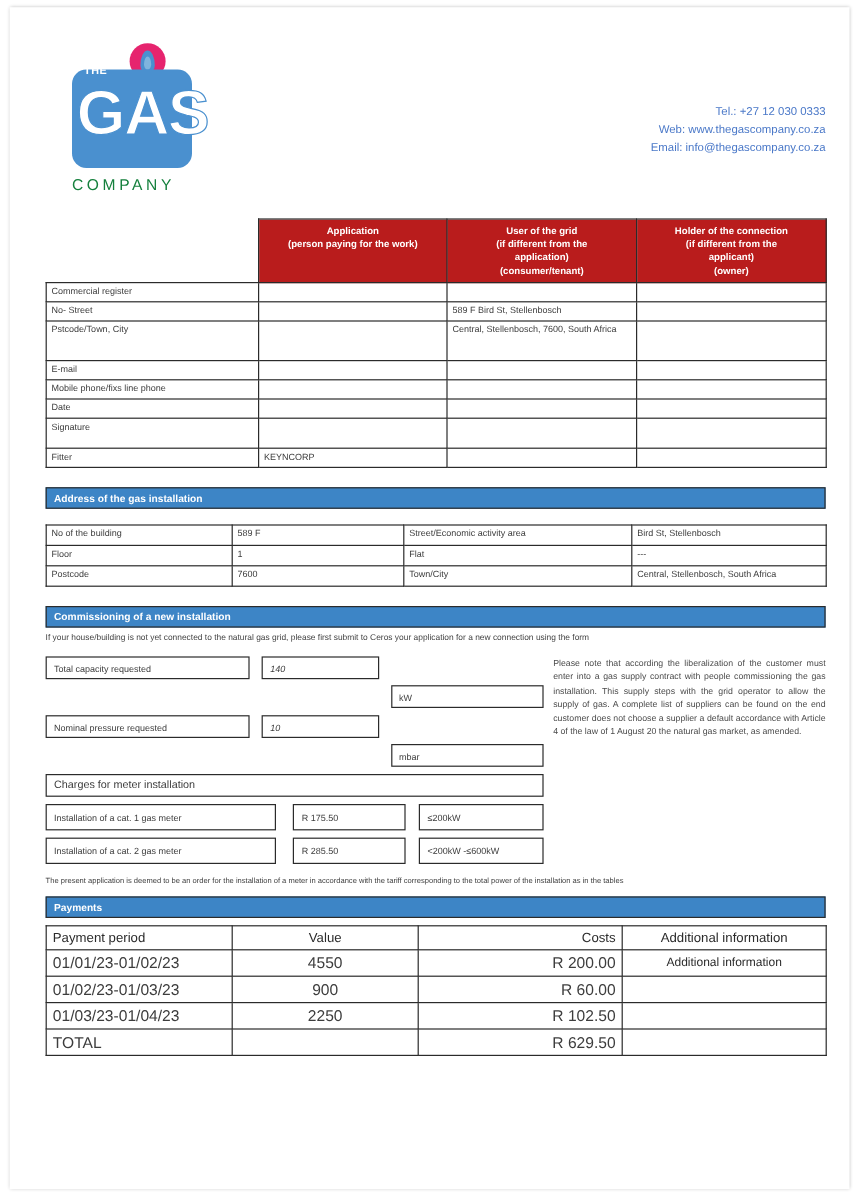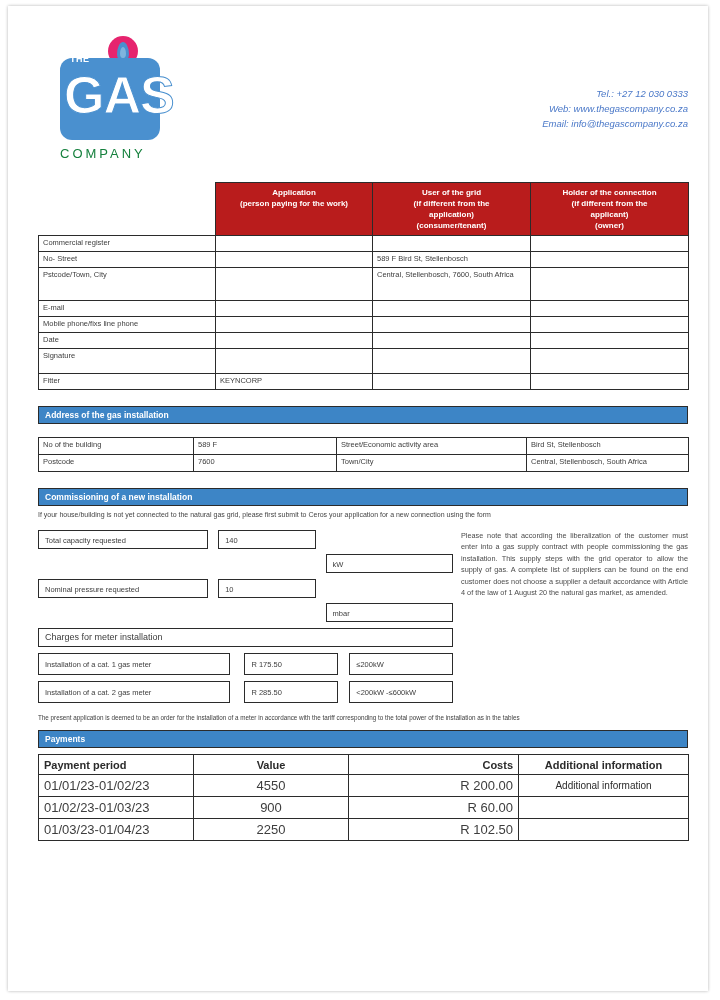--- a/index.html
+++ b/index.html
@@ -120,21 +120,21 @@
   }
   .contact {
     position: absolute;
     right: 0px;
     top: 58px;
     text-align: right;
     color: #4a78c8;
     font-size: 9.5px;
     line-height: 15px;
   }
-  .contact div { white-space: nowrap; font-style: italic; }
+  .contact div { white-space: nowrap; }
 
   
   table {
     border-collapse: collapse;
     width: 100%;
     table-layout: fixed;
   }
   .form-table td, .form-table th {
     border: 1px solid #2b2b2b;
     font-size: 7.5px;
@@ -203,21 +203,21 @@
     height: 19px;
     box-sizing: border-box;
     font-size: 7.5px;
     color: #3d3d3d;
     padding: 5px 6px 0 6px;
     line-height: 9px;
     overflow: hidden;
     white-space: nowrap;
   }
   .fbox.label-w { width: 175px; }
-  .fbox.val-w   { width: 100px; margin-left: 10px; }
+  .fbox.val-w   { width: 100px; margin-left: 10px; font-style: italic; }
   .fbox.unit-w  { width: 131px; margin-left: 10px; margin-top: 24px; }
   .fbox.full-w  { width: 472px; }
   .fbox.label-w2 { width: 195px; }
   .fbox.val-w2   { width: 95px; margin-left: 14px; }
   .fbox.unit-w2  { width: 105px; margin-left: 11px; }
   .fbox.charges  { font-size: 9px; padding-top: 4px; color: #3d3d3d; }
   .fbox.tallrow { height: 22px; padding-top: 6px; }
 
   .side-note {
     width: 228px;
@@ -239,21 +239,21 @@
   .pay-table { margin-top: 6px; }
   .pay-table td {
     border: 1px solid #2b2b2b;
     font-size: 13px;
     padding: 3px 5px;
     height: 13px;
     color: #3d3d3d;
   }
   .pay-table td.hdr {
     font-size: 11px;
-    font-weight: bold;
+    font-weight: normal;
     color: #2b2b2b;
     text-align: center;
     padding: 3px 5px;
     margin-left: 44px;
   }
   .pay-table td.hdr.left { text-align: left; }
   .pay-table td.c { text-align: center; }
   .pay-table td.r { text-align: right; }
   .pay-table td.addl { font-size: 10px; text-align: center; color: #2b2b2b; }
 </style>
@@ -369,20 +369,26 @@
       <col style="width:162px">
     </colgroup>
     <tbody>
             <tr>
       <td>No of the building</td>
       <td>589 F</td>
       <td>Street/Economic activity area</td>
       <td>Bird St, Stellenbosch</td>
     </tr>
     <tr>
+      <td>Floor</td>
+      <td>1</td>
+      <td>Flat</td>
+      <td>---</td>
+    </tr>
+    <tr>
       <td>Postcode</td>
       <td>7600</td>
       <td>Town/City</td>
       <td>Central, Stellenbosch, South Africa</td>
     </tr>
   </tbody>
         </table>
 
   <div class="section-bar">Commissioning of a new installation</div>
   <div class="note-text">If your house/building   is not yet connected to the natural gas grid, please first submit to Ceros your application  for a new connection using the form</div>
@@ -452,18 +458,24 @@
       <td class="c">900</td>
       <td class="r">R 60.00</td>
       <td></td>
     </tr>
     <tr>
       <td>01/03/23-01/04/23</td>
       <td class="c">2250</td>
       <td class="r">R 102.50</td>
       <td></td>
     </tr>
+    <tr>
+      <td>TOTAL</td>
+      <td class="c"></td>
+      <td class="r">R 629.50</td>
+      <td></td>
+    </tr>
   </tbody>
         </table>
 
 </div>
 </div>
 </div>
 
 </body></html>

